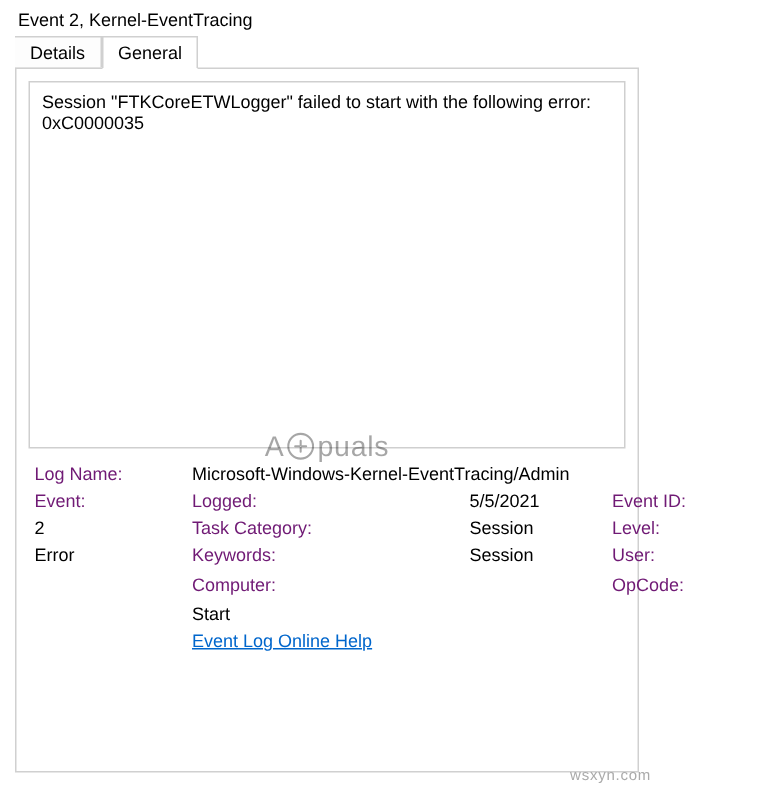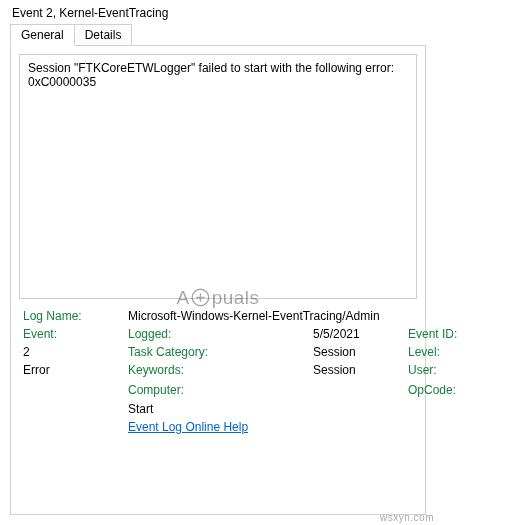--- a/index.html
+++ b/index.html
@@ -66,21 +66,21 @@
     .detail-grid {
       display: grid;
       grid-template-columns: 105px 185px 95px 75px;
       row-gap: 4px;
       column-gap: 0;
       align-items: center;
       padding: 2px 2px 0 4px;
       color: #000;
     }
     .lbl {
-      color: #15803d;
+      color: #701a75;
       white-space: nowrap;
     }
     .val {
       color: #000;
       white-space: nowrap;
       overflow: hidden;
       text-overflow: ellipsis;
     }
     .link {
       color: #0066cc;
@@ -119,25 +119,25 @@
       letter-spacing:0.5px;
     }
   </style>
 </head>
 <body>
 
 <div class="window">
   <div class="title">Event 2, Kernel-EventTracing</div>
 
   <div class="tabs-row">
+    <div class="tab">
+      <span>Details</span>
+    </div>
     <div class="tab active">
       <span>General</span>
-    </div>
-    <div class="tab">
-      <span>Details</span>
     </div>
   </div>
 
   <div class="tab-page">
 
     <div class="msg-box">
       <span>Session "FTKCoreETWLogger" failed to start with the following error: 0xC0000035</span>
     </div>
 
     <div class="detail-grid">

